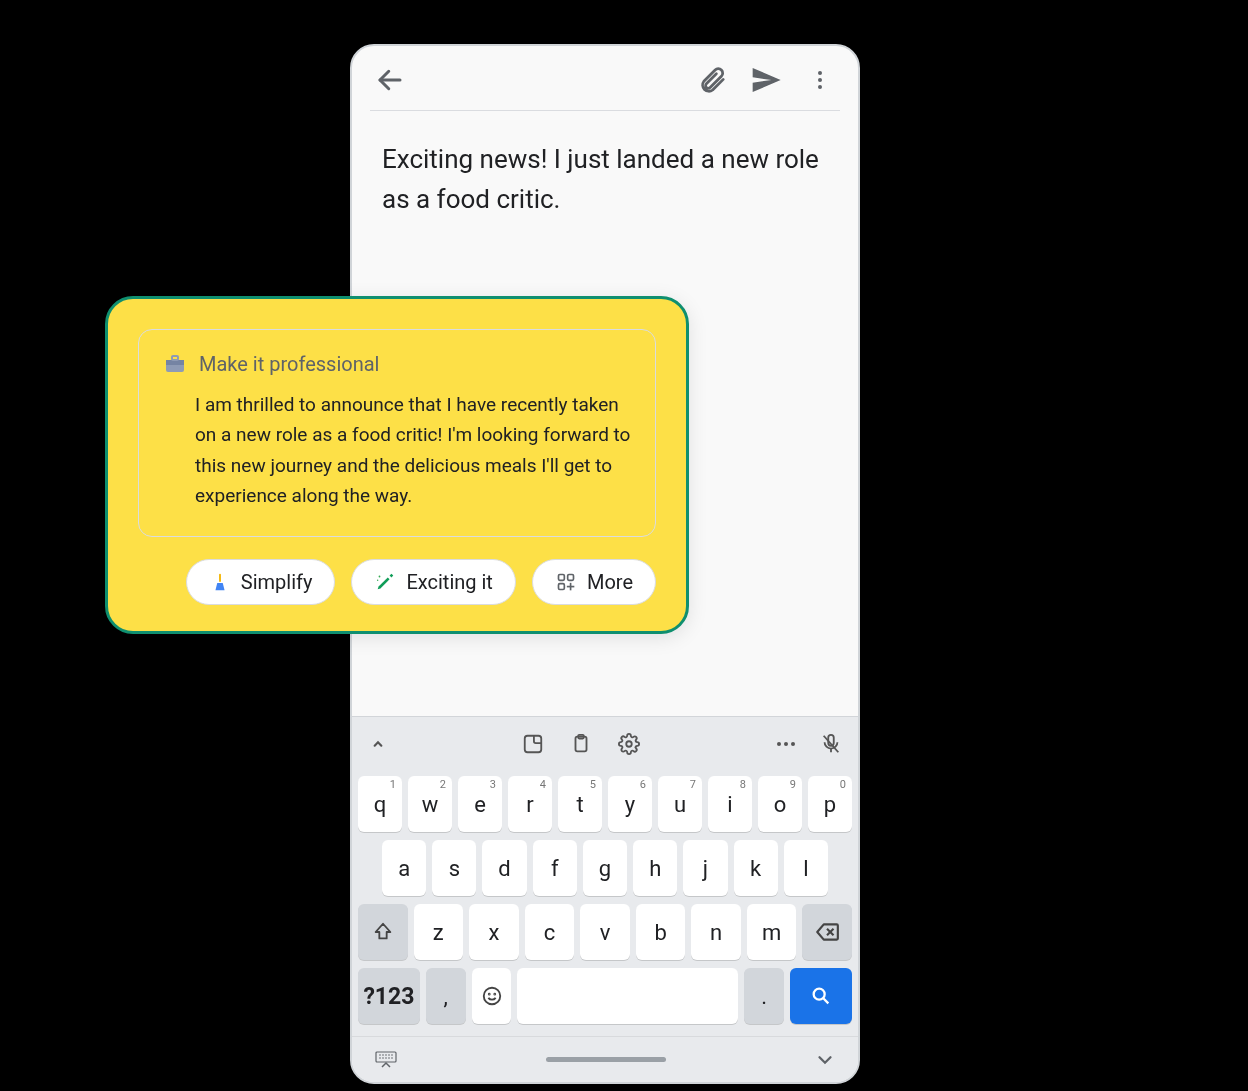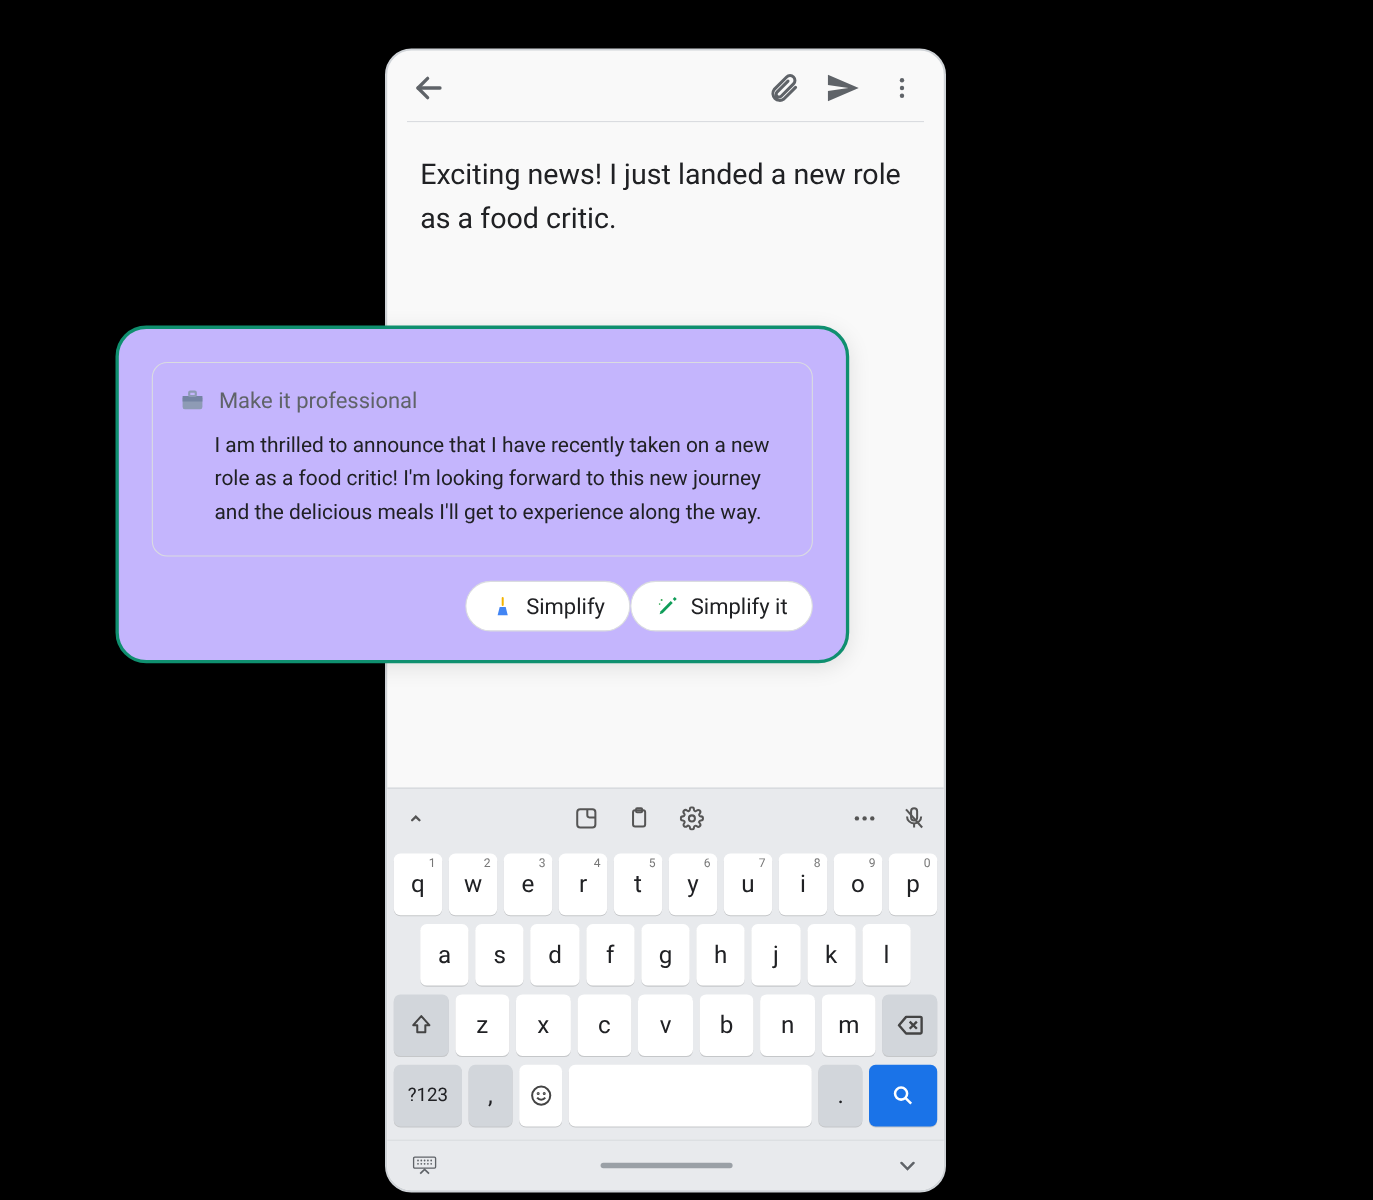--- a/index.html
+++ b/index.html
@@ -95,22 +95,22 @@
   .home-pill {
     width:120px; height:5px; background:#9aa0a6; border-radius:3px;
     margin: 0 auto;
   }
 
   
   .popover {
     position:absolute;
     left: 105px;
     top: 296px;
-    width: 667px;
-    background:#c4b5fd;
+    width: 584px;
+    background:#fde047;
     border: 3px solid #0f8f6f;
     border-radius: 28px;
     padding: 30px 30px 26px 30px;
     box-shadow: 0 4px 20px rgba(0,0,0,0.1);
   }
   .suggestion-box {
     border:1px solid #dadce0;
     border-radius:14px;
     padding: 22px 24px 24px 24px;
   }
@@ -124,21 +124,21 @@
   }
   .sug-body {
     font-size:19px;
     line-height:1.6;
     color:#202124;
     margin-left:32px;
   }
   .chip-row {
     display:flex;
     flex-wrap:wrap;
-    gap:0;
+    gap:16px;
     justify-content:flex-end;
     margin-top:22px;
   }
   .chip {
     display:flex;
     align-items:center;
     gap:10px;
     border:1px solid #dadce0;
     border-radius:999px;
     padding: 10px 22px;
@@ -270,21 +270,21 @@
         <div class="key">m</div>
         <div class="key fn" id="backspace-anchor">
         <svg width="26" height="26" viewBox="0 0 24 24" fill="none" stroke="#444" stroke-width="2" stroke-linejoin="round">
             <path d="M21 5H9l-6 7 6 7h12a1 1 0 0 0 1-1V6a1 1 0 0 0-1-1z"></path>
             <line x1="12" y1="9" x2="18" y2="15"></line>
             <line x1="18" y1="9" x2="12" y2="15"></line>
           </svg>
       </div>
     </div>
     <div class="krow">
-      <div class="key fn" style="flex:1.4; font-size:17px;">?123</div>
+      <div class="key fn" style="flex:1.4; font-size:23px;font-weight:bold;">?123</div>
       <div class="key fn" style="flex:0.9;">,</div>
       <div class="key" style="flex:0.9;">
         <svg width="22" height="22" viewBox="0 0 24 24" fill="none" stroke="#444" stroke-width="2">
             <circle cx="12" cy="12" r="9"></circle>
             <path d="M8 14s1.5 2 4 2 4-2 4-2"></path>
             <circle cx="9" cy="10" r="0.5" fill="#444"></circle>
             <circle cx="15" cy="10" r="0.5" fill="#444"></circle>
           </svg>
       </div>
       <div class="key space"></div>
@@ -351,16 +351,28 @@
     </div>
     <div class="chip">
       <span class="ci">
         <svg width="22" height="22" viewBox="0 0 24 24">
             <path d="M4 20l3-1 10-10-2-2L5 17l-1 3z" fill="#0f9d58"></path>
             <path d="M17 5l2 2 2-2-2-2-2 2z" fill="#0f9d58"></path>
             <circle cx="6" cy="6" r="1" fill="#34a853"></circle>
             <circle cx="4" cy="10" r="0.8" fill="#34a853"></circle>
           </svg>
       </span>
-      <span>Simplify it</span>
+      <span>Exciting it</span>
+    </div>
+    <div class="chip">
+      <span class="ci">
+        <svg width="20" height="20" viewBox="0 0 24 24" fill="none" stroke="#5f6368" stroke-width="2">
+            <rect x="3" y="3" width="7" height="7" rx="1.5"></rect>
+            <rect x="14" y="3" width="7" height="7" rx="1.5"></rect>
+            <rect x="3" y="14" width="7" height="7" rx="1.5"></rect>
+            <line x1="17.5" y1="13" x2="17.5" y2="22"></line>
+            <line x1="13" y1="17.5" x2="22" y2="17.5"></line>
+          </svg>
+      </span>
+      <span>More</span>
     </div>
   </div>
 </div>
 
 </body></html>

